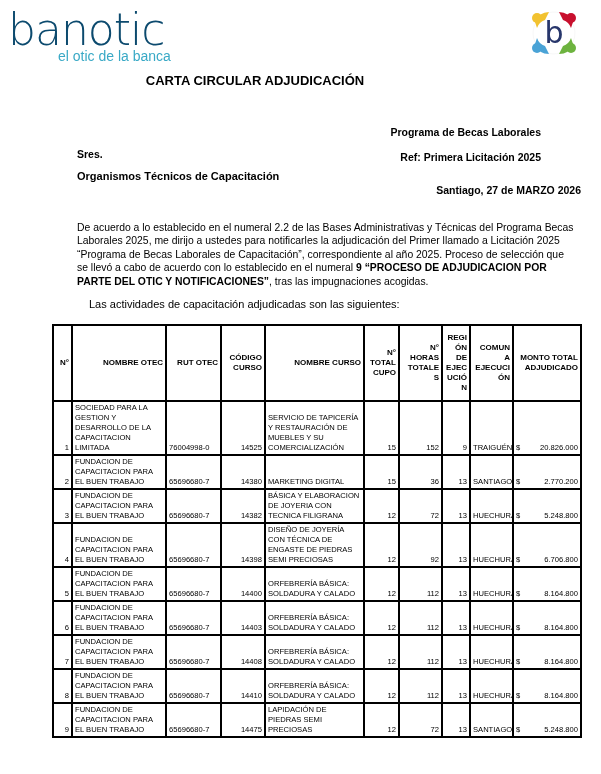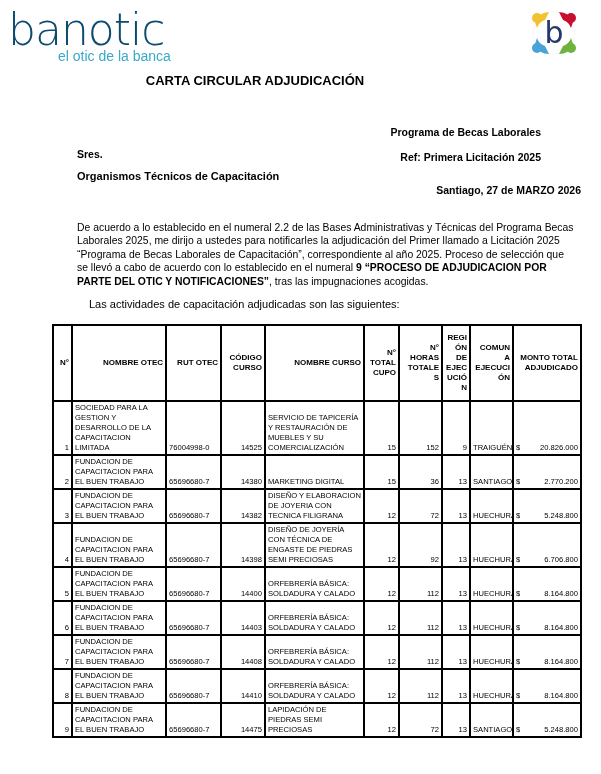--- a/index.html
+++ b/index.html
@@ -112,21 +112,21 @@
         <td class="money">
           <span class="cur">$</span>
           <span class="amt">2.770.200</span>
         </td>
       </tr>
       <tr>
         <td class="num">3</td>
         <td>FUNDACION DE CAPACITACION PARA EL BUEN TRABAJO</td>
         <td>65696680-7</td>
         <td class="num">14382</td>
-        <td>DISEÑO Y ELABORACION DE JOYERIA CON TECNICA FILIGRANA</td>
+        <td>BÁSICA Y ELABORACION DE JOYERIA CON TECNICA FILIGRANA</td>
         <td class="num">12</td>
         <td class="num">72</td>
         <td class="num">13</td>
         <td>HUECHURABA</td>
         <td class="money">
           <span class="cur">$</span>
           <span class="amt">5.248.800</span>
         </td>
       </tr>
       <tr>

